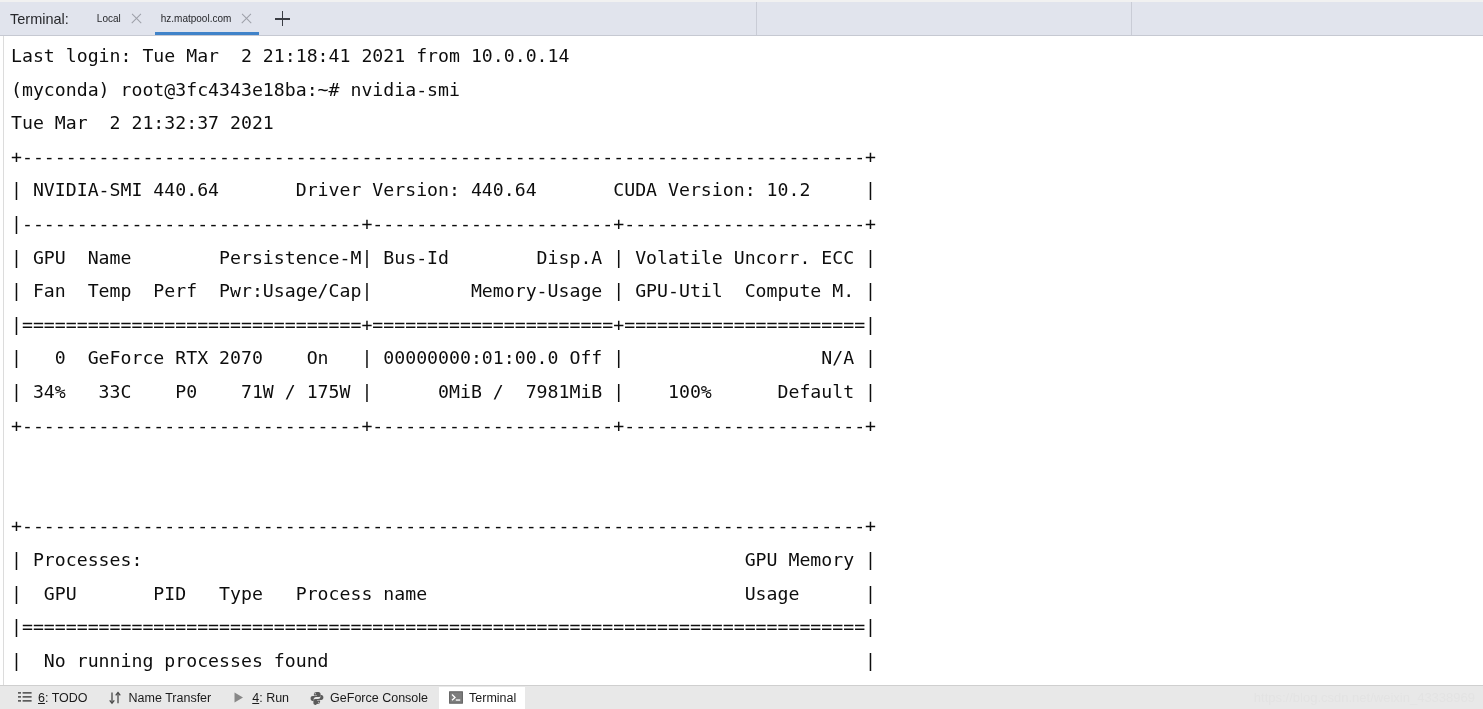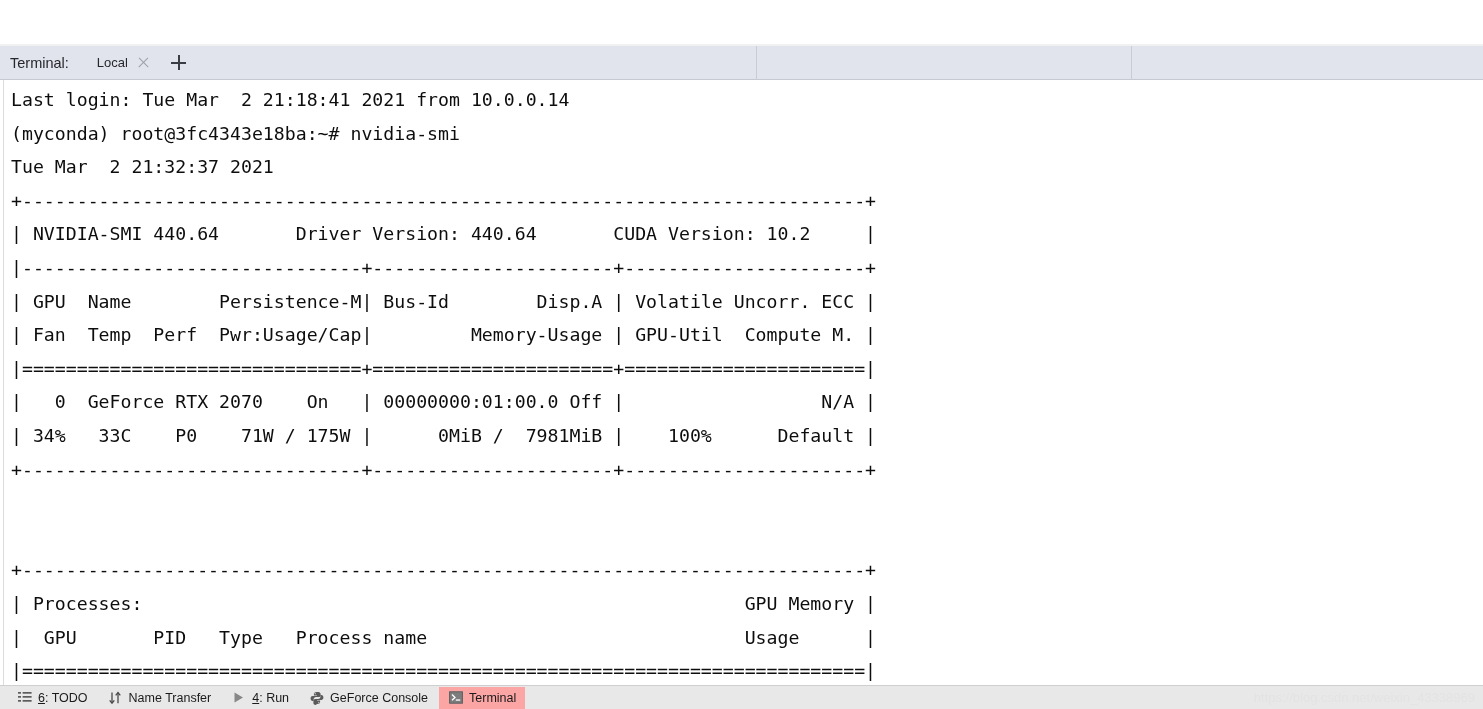--- a/index.html
+++ b/index.html
@@ -29,21 +29,20 @@
   .tabbar {
     position: relative;
     height: 36px;
     min-height: 36px;
     background: #e1e4ed;
     border-top: 2px solid #f1f1f1;
     border-bottom: 1px solid #c6c9d2;
     display: flex;
     align-items: stretch;
     box-sizing: border-box;
-    margin-top: 44px;
   }
   .tabbar-left {
     display: flex;
     align-items: center;
     padding-left: 10px;
     box-sizing: border-box;
     width: 757px;
     border-right: 1px solid #c9ccd6;
   }
   .tabbar-mid {
@@ -64,21 +63,21 @@
   .tab {
     position: relative;
     display: flex;
     align-items: center;
     height: 100%;
     padding: 0 8px 0 10px;
     box-sizing: border-box;
     cursor: default;
   }
   .tab-title {
-    font-size: 13px;
+    font-size: 10px;
     color: #27282c;
     white-space: nowrap;
   }
   .tab-close {
     display: inline-block;
     margin-left: 9px;
     width: 13px;
     height: 13px;
     position: relative;
     opacity: .45;
@@ -179,21 +178,21 @@
     display: flex;
     align-items: center;
     height: 22px;
     padding: 0 9px;
     margin-right: 2px;
     box-sizing: border-box;
     cursor: default;
     text-align: center;
   }
   .sb-item.active {
-    background: #fca5a5;
+    background: #ffffff;
   }
   .sb-ico {
     display: inline-flex;
     align-items: center;
     justify-content: center;
     width: 15px;
     height: 15px;
     margin-right: 6px;
     flex: none;
   }
@@ -225,20 +224,25 @@
 
   <div class="tabbar">
     <div class="tabbar-left">
       <span class="tb-label">Terminal:</span>
 
       <div class="tab">
         <span class="tab-title">Local</span>
         <span class="tab-close"></span>
       </div>
 
+      <div class="tab active">
+        <span class="tab-title">hz.matpool.com</span>
+        <span class="tab-close"></span>
+        <span class="tab-underline"></span>
+      </div>
 
       <div class="tab-add">
         <span class="plus"></span>
       </div>
     </div>
     <div class="tabbar-mid"></div>
     <div class="tabbar-right"></div>
   </div>
 
   <div class="term-wrap">

